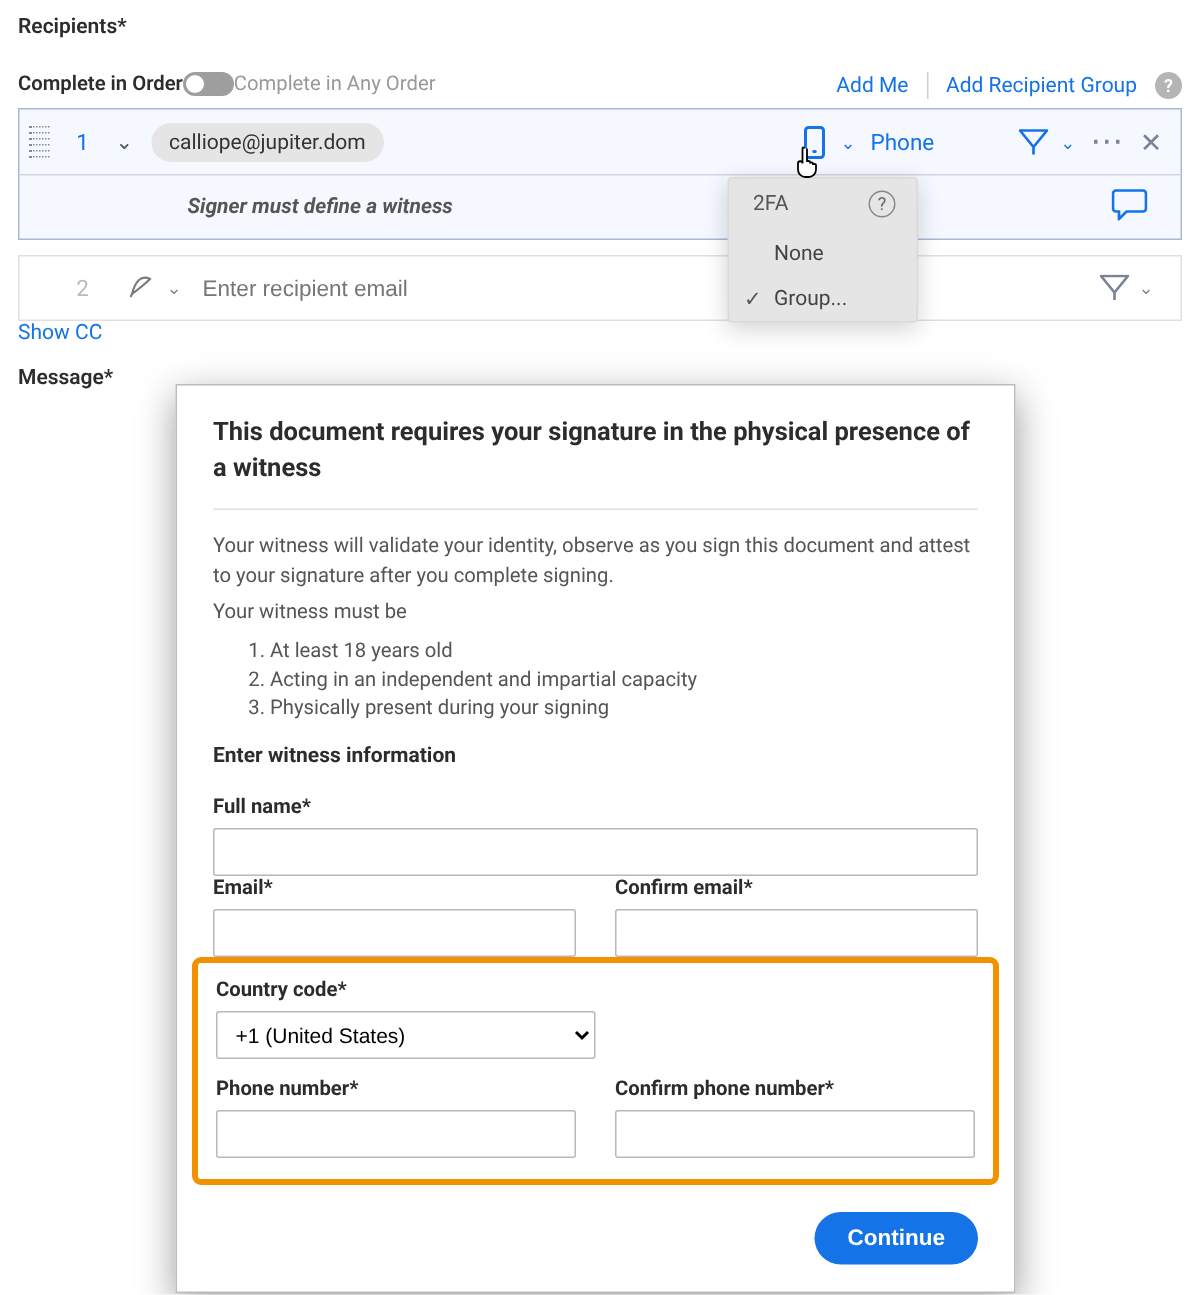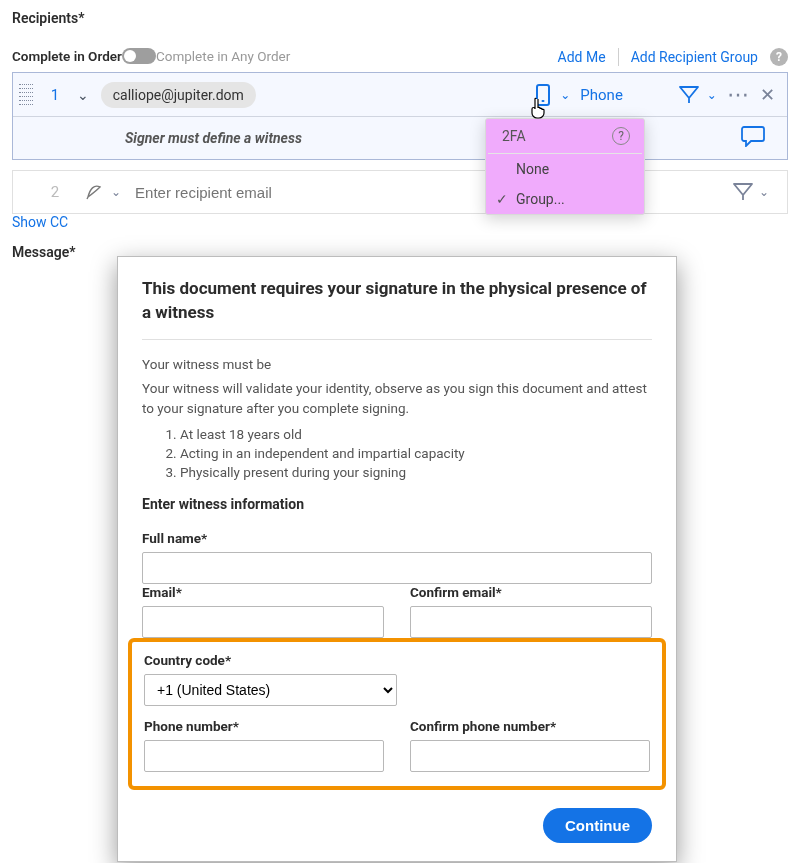--- a/index.html
+++ b/index.html
@@ -95,22 +95,22 @@
   .phone-sel-box .phone-icon::after { background: #5a6170; }
   .speech-icon {
     position: absolute; right: 22px; top: 8px;
   }
   .speech-icon svg { display: block; }
   .pointer-cursor {
     position: absolute; left: 518px; top: 22px; z-index: 50;
     font-size: 22px; pointer-events: none;
   }
   .dropdown-menu {
-    position: absolute; left: 472px; top: 45px; width: 160px;
-    background: #f0abfc; border: 1px solid #d9d9d9; border-radius: 3px;
+    position: absolute; left: 472px; top: 45px; width: 127px;
+    background: #e5e5e5; border: 1px solid #d9d9d9; border-radius: 3px;
     box-shadow: 0 4px 16px rgba(0,0,0,0.18);
     z-index: 40;
   }
   .dm-head {
     display: flex; align-items: center; justify-content: space-between;
     padding: 8px 12px 8px 14px; color: #555; font-size: 14px;
     border-bottom: 1px solid #e5e5e5; margin: 0 2px;
   }
   .help-outline {
     width: 18px; height: 18px; border-radius: 50%;
@@ -291,22 +291,22 @@
   </div>
 
   <span class="show-cc">Show CC</span>
 
   <div class="msg-label section-label req">Message</div>
 </div>
 
 <div class="modal">
   <h2>This document requires your signature in the physical presence of a witness</h2>
   <hr>
+  <p>Your witness will validate your identity, observe as you sign this document and attest to your signature after you complete signing.</p>
   <p>Your witness must be</p>
-  <p>Your witness will validate your identity, observe as you sign this document and attest to your signature after you complete signing.</p>
   <ol>
     <li>At least 18 years old</li>
     <li>Acting in an independent and impartial capacity</li>
     <li>Physically present during your signing</li>
   </ol>
   <div class="sub-head">Enter witness information</div>
 
   <div class="field-block">
     <label class="form-label req">Full name</label>
     <input class="text-input" style="">

